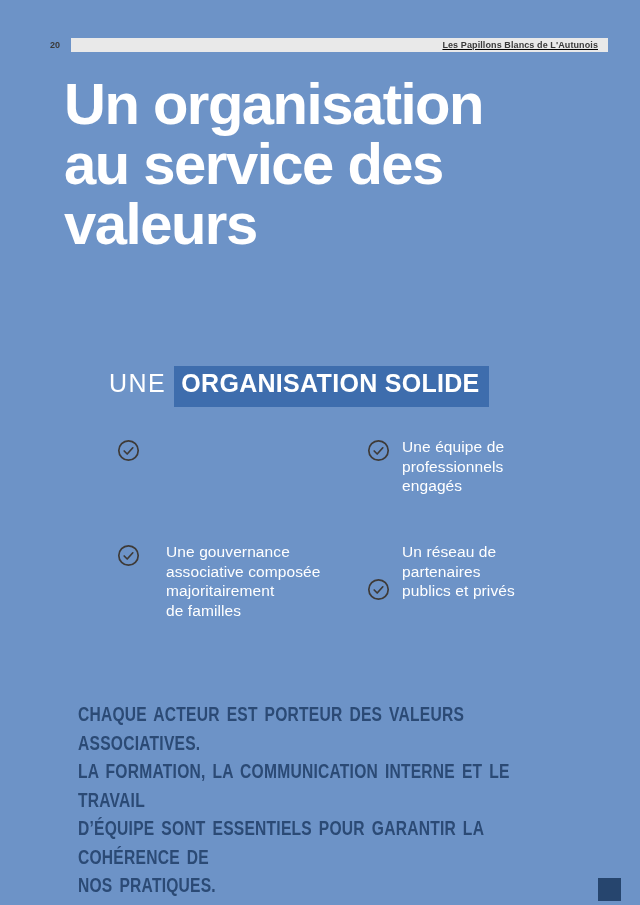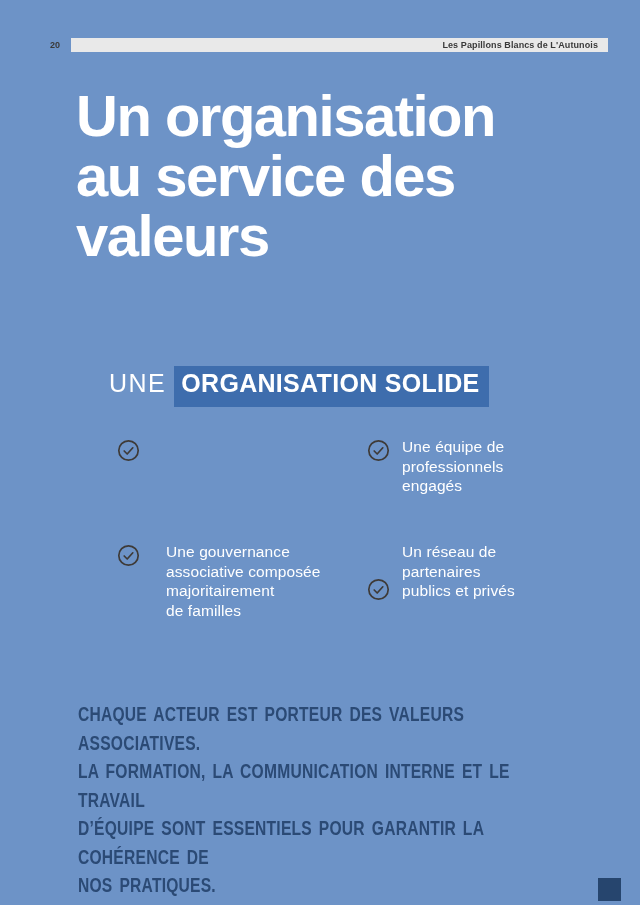--- a/index.html
+++ b/index.html
@@ -16,26 +16,26 @@
   
   .topbar{position:absolute; left:0; top:38px; width:100%; height:14px;}
   .pagenum{
     position:absolute; left:50px; top:0; height:14px; line-height:14px;
     font-size:9px; font-weight:700; color:var(--c-header-text);
   }
   .orgbar{
     position:absolute; left:71px; top:0; width:537px; height:14px;
     background:var(--c-header-bar);
     display:flex; align-items:center; justify-content:flex-end;
-    box-sizing:border-box; padding-right:10px;
+    box-sizing:border-box; padding-right:10px;text-decoration:underline;
   }
   .orgname{font-size:9px; font-weight:700; color:var(--c-header-text); letter-spacing:.1px;}
   
   .title{
-    position:absolute; left:64px; top:74px; margin:12px;
+    position:absolute; left:64px; top:74px; margin:0;
     font-size:58px; line-height:60px; font-weight:800;
     letter-spacing:-1.5px; color:var(--c-text-white); white-space:pre-line;
   }
   
   .section-row{
     position:absolute; left:78px; top:366px;
     display:flex; align-items:baseline;
   }
   .une{font-size:25px; font-weight:300; color:var(--c-text-white); letter-spacing:1.5px;margin-left:31px;}
   .hl{

